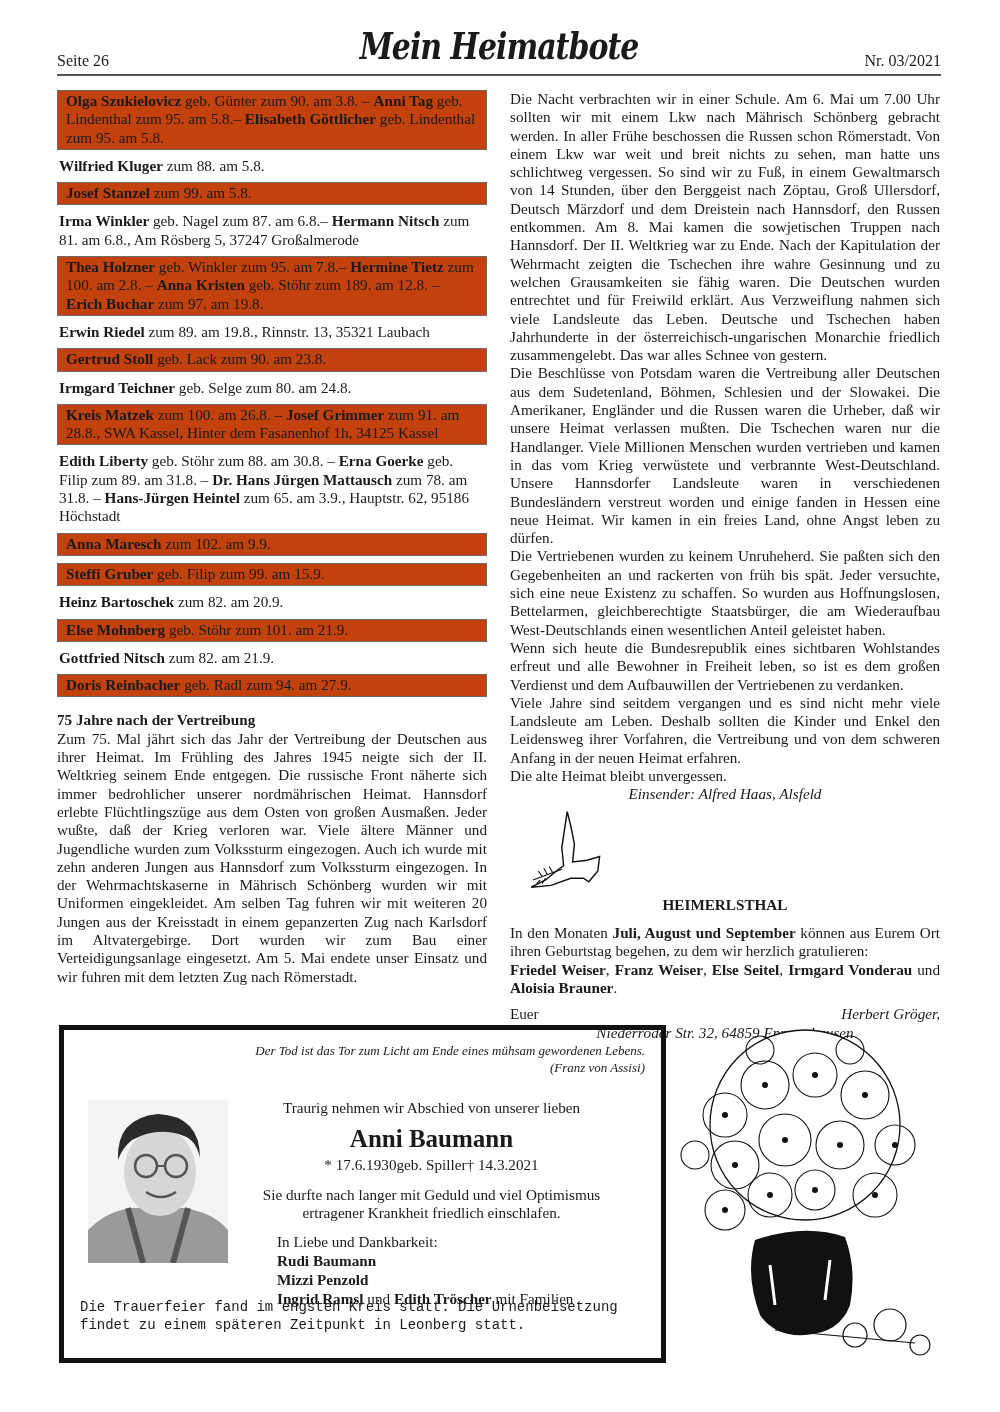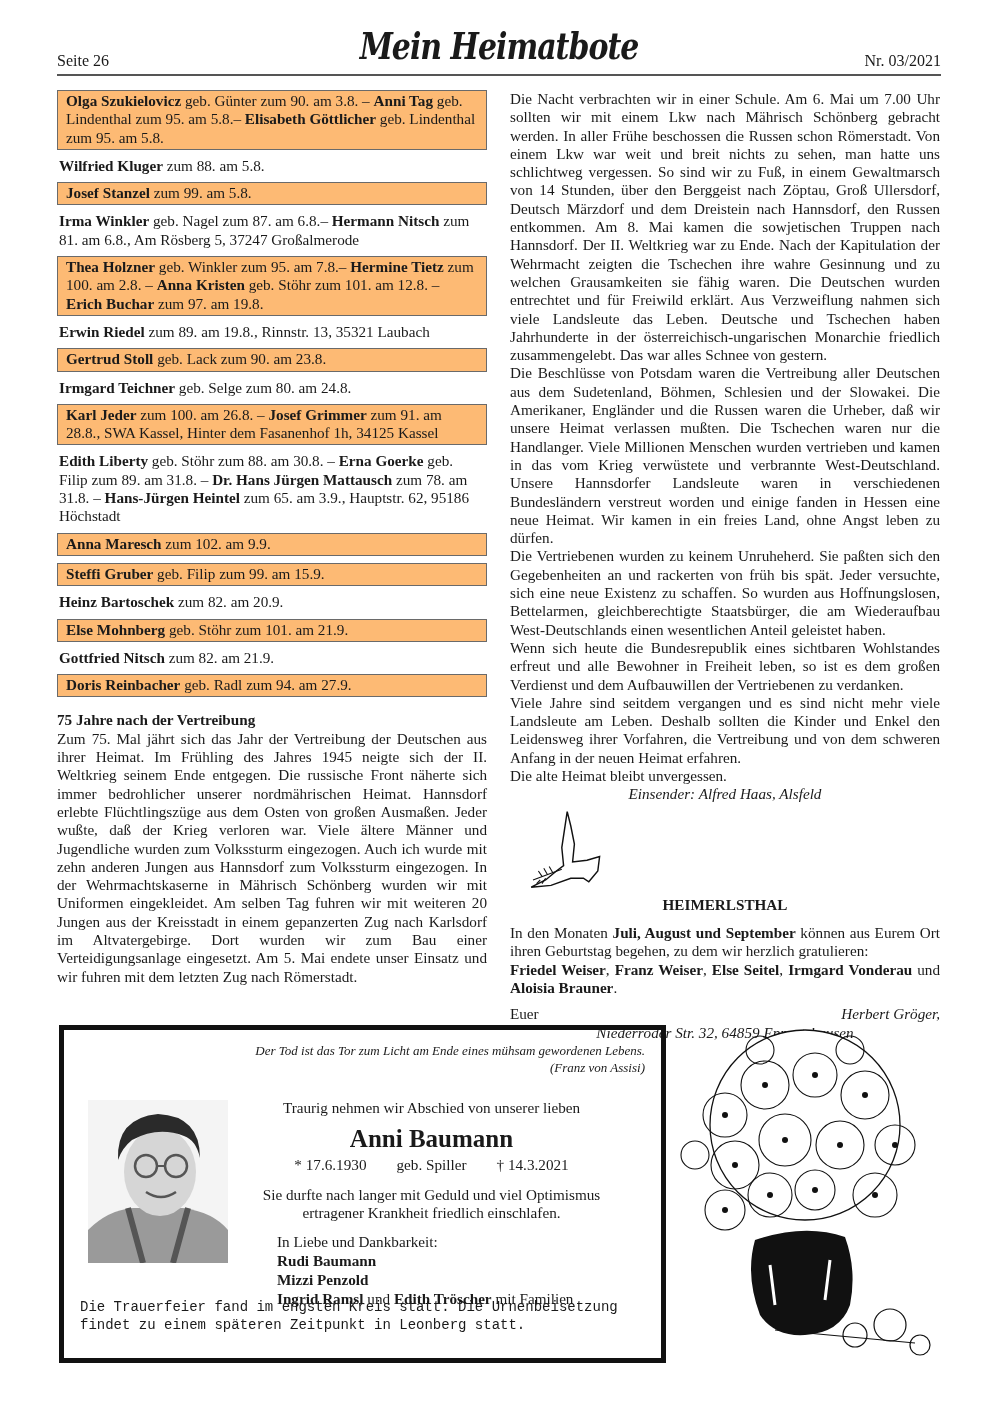--- a/index.html
+++ b/index.html
@@ -8,60 +8,60 @@
   .header { position:absolute; left:57px; top:22px; width:884px; height:52px; border-bottom:2px solid #555; }
   .hdr-left { position:absolute; left:0; bottom:4px; font-size:16px; }
   .hdr-right { position:absolute; right:0; bottom:4px; font-size:16px; }
   .masthead { position:absolute; left:50%; transform:translateX(-50%); top:6px;
               font-family:"DejaVu Serif", serif; font-weight:bold; font-size:30px; letter-spacing:-1px;
               font-style:italic; transform:translateX(-50%) scaleY(1.25); }
   .col { position:absolute; font-size:15.2px; line-height:18.3px; }
   .col-left { left:57px; top:90px; width:430px; }
   .col-right { left:510px; top:90px; width:430px; }
   .entry { margin:0 0 7px 0; padding:0 2px; }
-  .entry.boxed { background:#fdba74; border:1.5px solid #6a6a6a; padding:1px 8px 2px 8px; margin-left:0; }
+  .entry.boxed { background:#c2410c; border:1.5px solid #6a6a6a; padding:1px 8px 2px 8px; margin-left:0; }
   .just { text-align:justify; }
   .b { font-weight:bold; }
   .i { font-style:italic; }
   .section-title { font-weight:bold; margin:14px 0 0 0; }
   .right { text-align:center;font-family:Liberation Serif, serif; }
   .dove { width:90px; height:90px; margin:4px 0 0 14px; }
   .heim-title { font-weight:bold; text-align:center; margin:-6px 0 10px 0; }
   .sig-row { display:flex; justify-content:space-between; margin-top:8px;text-align:right; }
   .obit { position:absolute; left:59px; top:1025px; width:572px; height:328px; border:5px solid #111;padding-left:25px; }
   .obit-quote { position:absolute; right:16px; top:12px; text-align:right; font-style:italic; font-size:13px; line-height:17px; }
   .photo { position:absolute; left:24px; top:70px; width:140px; height:163px; background:#f2f2f2; overflow:hidden; }
   .obit-main { position:absolute; left:175px; top:68px; width:385px; text-align:center; font-size:15.2px; line-height:19px; }
   .obit-name { font-weight:bold; font-size:25px; margin:8px 0 2px 0; line-height:28px; }
-  .dates { display:flex; justify-content:center; gap:30px; }
+  .dates { display:flex; justify-content:center; }
   .obit-sub { margin-top:12px; line-height:18px; }
   .obit-thanks { text-align:left; margin:10px 0 0 38px; line-height:19px; }
   .obit-foot { position:absolute; left:16px; top:268px; width:540px; font-size:14px; line-height:18px;font-family:Liberation Mono, monospace; }
   .vase { position:absolute; left:665px; top:1025px; width:280px; height:335px; }
 </style>
 </head>
 <body>
 
 <div class="header">
   <span class="hdr-left">Seite 26</span>
   <span class="masthead">Mein Heimatbote</span>
   <span class="hdr-right">Nr. 03/2021</span>
 </div>
 
 <div class="col col-left">
   <div id="birthday-list">
       <div class="entry boxed"><span class="b">Olga Szukielovicz</span><span> geb. Günter zum 90. am 3.8. – </span><span class="b">Anni Tag</span><span> geb. Lindenthal zum 95. am 5.8.– </span><span class="b">Elisabeth Göttlicher</span><span> geb. Lindenthal zum 95. am 5.8.</span></div>
       <div class="entry"><span class="b">Wilfried Kluger</span><span> zum 88. am 5.8.</span></div>
       <div class="entry boxed"><span class="b">Josef Stanzel</span><span> zum 99. am 5.8.</span></div>
       <div class="entry"><span class="b">Irma Winkler</span><span> geb. Nagel zum 87. am 6.8.– </span><span class="b">Hermann Nitsch</span><span> zum 81. am 6.8., Am Rösberg 5, 37247 Großalmerode</span></div>
-      <div class="entry boxed"><span class="b">Thea Holzner</span><span> geb. Winkler zum 95. am 7.8.– </span><span class="b">Hermine Tietz</span><span> zum 100. am 2.8. – </span><span class="b">Anna Kristen</span><span> geb. Stöhr zum 101. am 12.8. – </span><span class="b">Erich Buchar</span><span> zum 97. am 19.8.</span></div>
+      <div class="entry boxed"><span class="b">Thea Holzner</span><span> geb. Winkler zum 95. am 7.8.– </span><span class="b">Hermine Tietz</span><span> zum 100. am 2.8. – </span><span class="b">Anna Kristen</span><span> geb. Stöhr zum 189. am 12.8. – </span><span class="b">Erich Buchar</span><span> zum 97. am 19.8.</span></div>
       <div class="entry"><span class="b">Erwin Riedel</span><span> zum 89. am 19.8., Rinnstr. 13, 35321 Laubach</span></div>
       <div class="entry boxed"><span class="b">Gertrud Stoll</span><span> geb. Lack zum 90. am 23.8.</span></div>
       <div class="entry"><span class="b">Irmgard Teichner</span><span> geb. Selge zum 80. am 24.8.</span></div>
-      <div class="entry boxed"><span class="b">Karl Jeder</span><span> zum 100. am 26.8. – </span><span class="b">Josef Grimmer</span><span> zum 91. am 28.8., SWA Kassel, Hinter dem Fasanenhof 1h, 34125 Kassel</span></div>
+      <div class="entry boxed"><span class="b">Kreis Matzek</span><span> zum 100. am 26.8. – </span><span class="b">Josef Grimmer</span><span> zum 91. am 28.8., SWA Kassel, Hinter dem Fasanenhof 1h, 34125 Kassel</span></div>
       <div class="entry"><span class="b">Edith Liberty</span><span> geb. Stöhr zum 88. am 30.8. – </span><span class="b">Erna Goerke</span><span> geb. Filip zum 89. am 31.8. – </span><span class="b">Dr. Hans Jürgen Mattausch</span><span> zum 78. am 31.8. – </span><span class="b">Hans-Jürgen Heintel</span><span> zum 65. am 3.9., Hauptstr. 62, 95186 Höchstadt</span></div>
       <div class="entry boxed"><span class="b">Anna Maresch</span><span> zum 102. am 9.9.</span></div>
       <div class="entry boxed"><span class="b">Steffi Gruber</span><span> geb. Filip zum 99. am 15.9.</span></div>
       <div class="entry"><span class="b">Heinz Bartoschek</span><span> zum 82. am 20.9.</span></div>
       <div class="entry boxed"><span class="b">Else Mohnberg</span><span> geb. Stöhr zum 101. am 21.9.</span></div>
       <div class="entry"><span class="b">Gottfried Nitsch</span><span> zum 82. am 21.9.</span></div>
       <div class="entry boxed"><span class="b">Doris Reinbacher</span><span> geb. Radl zum 94. am 27.9.</span></div>
     </div>
   <div class="section-title">75 Jahre nach der Vertreibung</div>
   <div class="just">Zum 75. Mal jährt sich das Jahr der Vertreibung der Deutschen aus ihrer Heimat. Im Frühling des Jahres 1945 neigte sich der II. Weltkrieg seinem Ende entgegen. Die russische Front näherte sich immer bedrohlicher unserer nordmährischen Heimat. Hannsdorf erlebte Flüchtlingszüge aus dem Osten von großen Ausmaßen. Jeder wußte, daß der Krieg verloren war. Viele ältere Männer und Jugendliche wurden zum Volkssturm eingezogen. Auch ich wurde mit zehn anderen Jungen aus Hannsdorf zum Volkssturm eingezogen. In der Wehrmachtskaserne in Mährisch Schönberg wurden wir mit Uniformen eingekleidet. Am selben Tag fuhren wir mit weiteren 20 Jungen aus der Kreisstadt in einem gepanzerten Zug nach Karlsdorf im Altvatergebirge. Dort wurden wir zum Bau einer Verteidigungsanlage eingesetzt. Am 5. Mai endete unser Einsatz und wir fuhren mit dem letzten Zug nach Römerstadt.</div>

